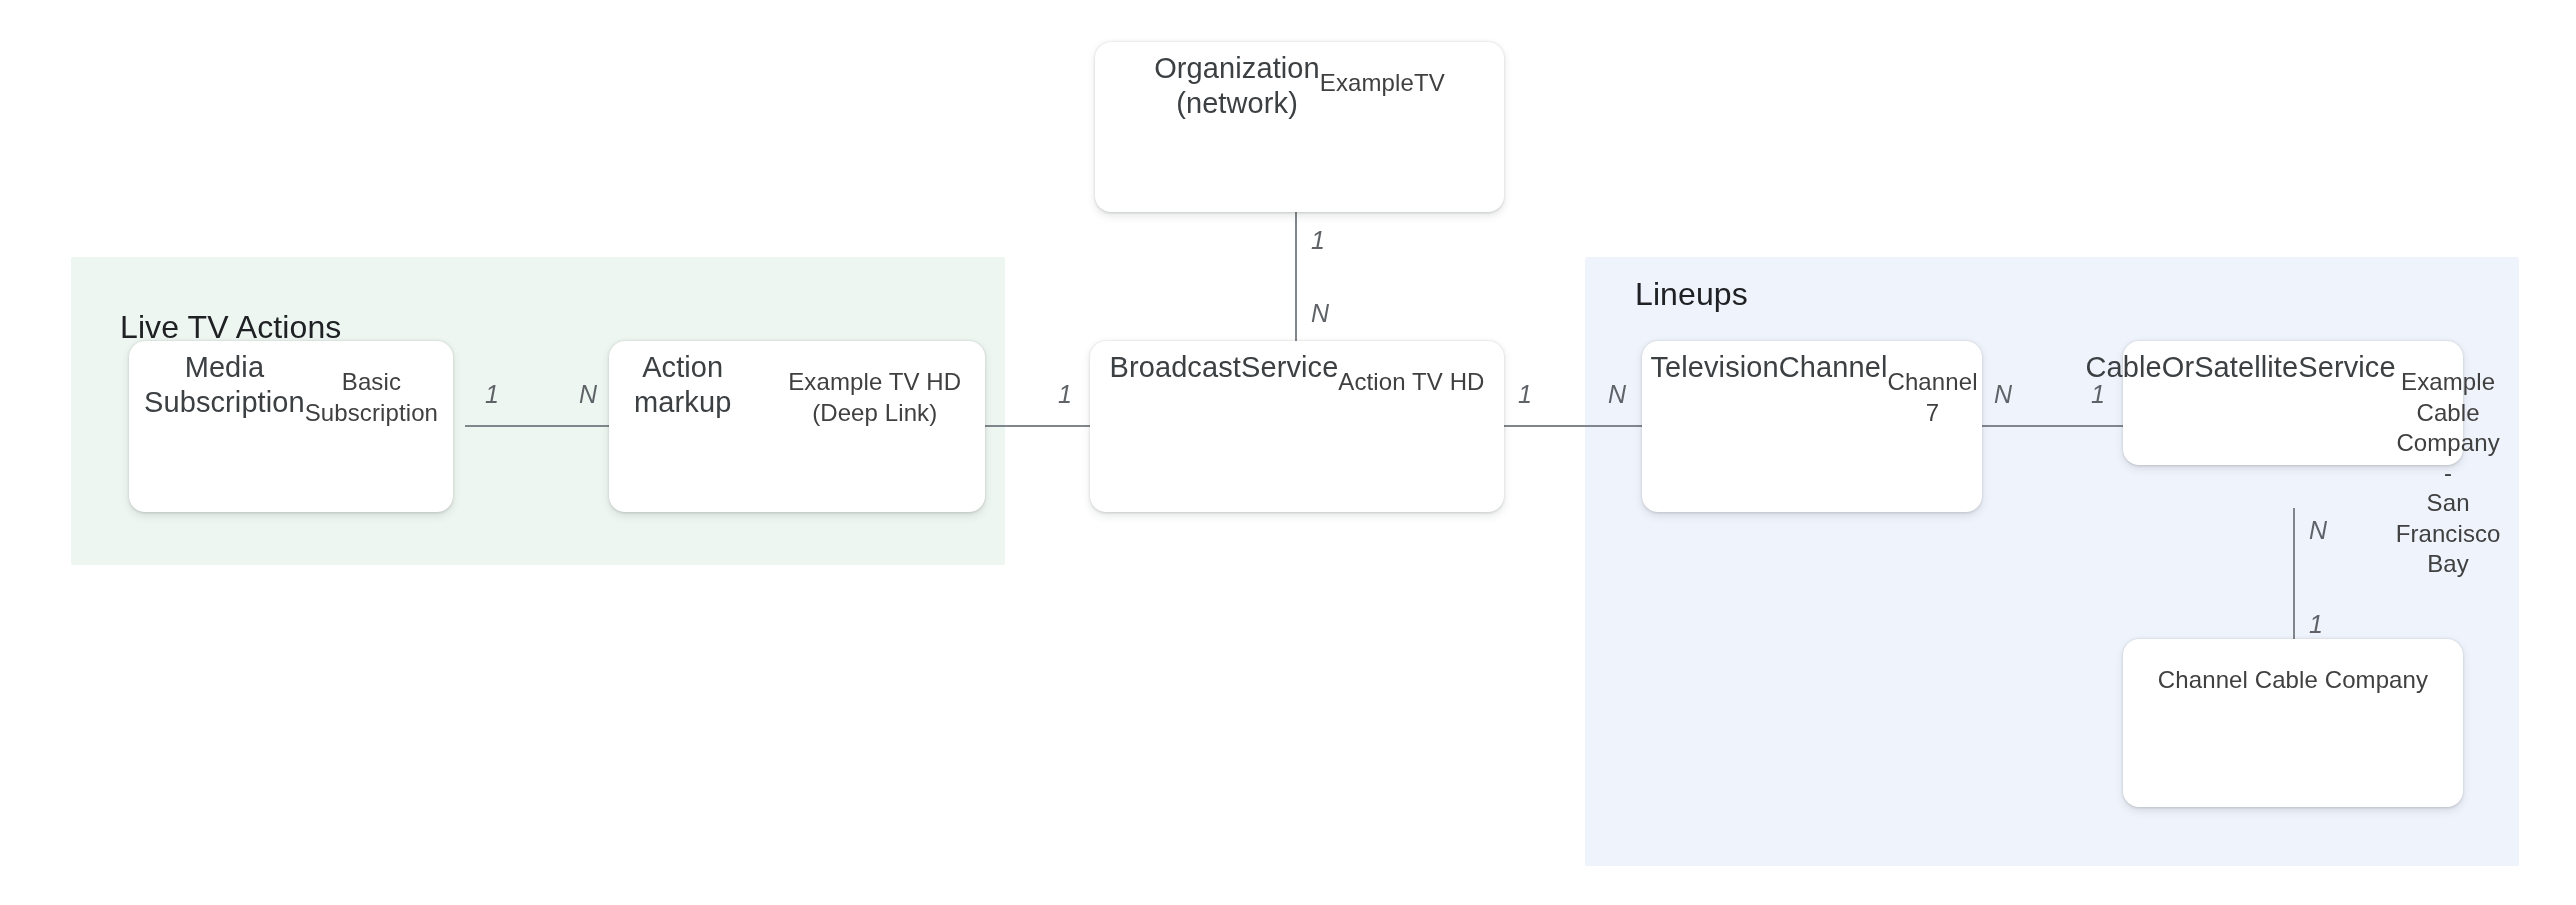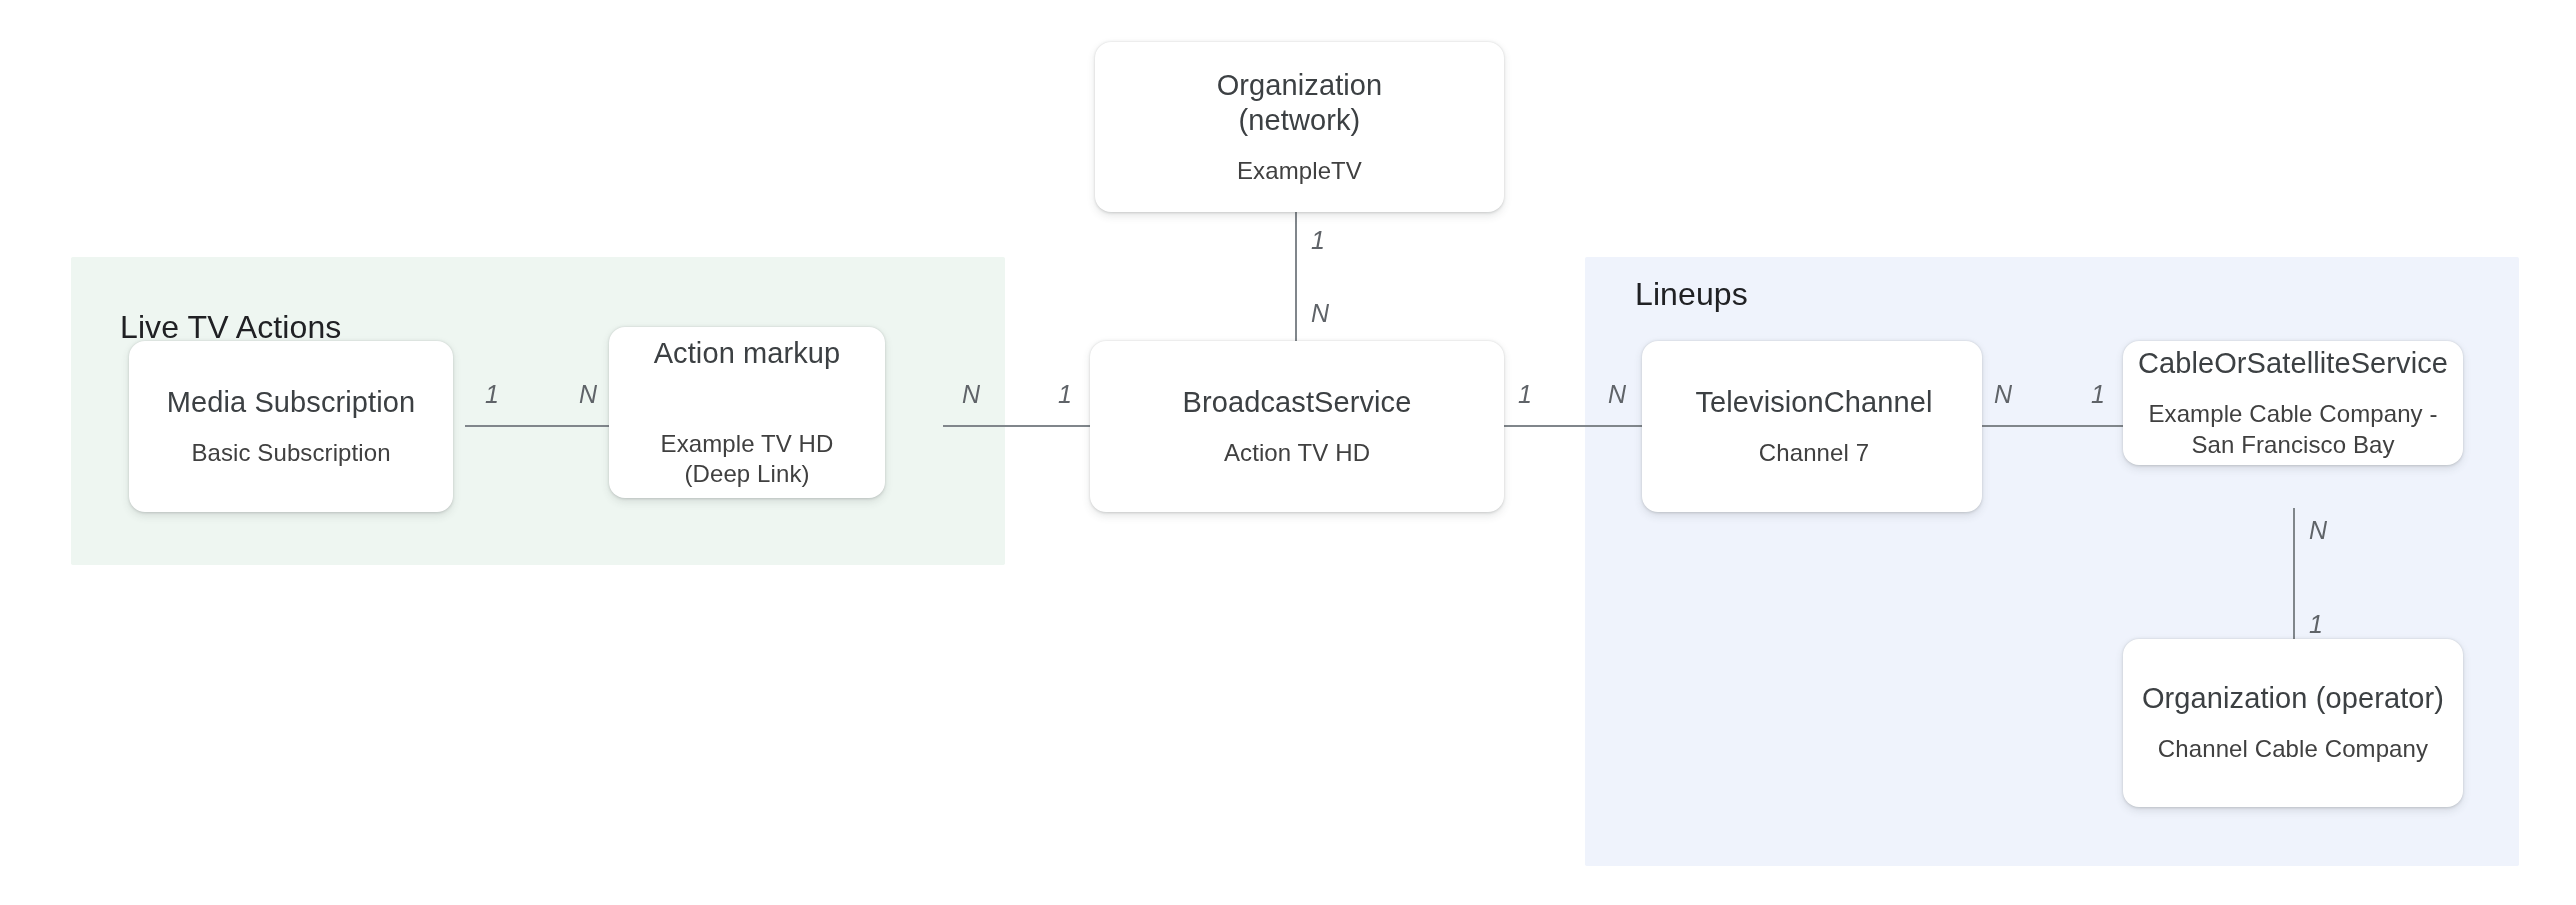--- a/index.html
+++ b/index.html
@@ -53,22 +53,22 @@
     line-height: 1;
   }
 
   
   .node {
     position: absolute;
     background: #ffffff;
     border-radius: 16px;
     box-shadow: 0 0.9px 2.7px rgba(60,64,67,0.20), 0 3.5px 8.8px rgba(60,64,67,0.12);
     display: flex;
-    flex-direction: column;
-    align-items: center;
+    flex-direction: row;
+    align-items: flex-start;
     justify-content: center;
     box-sizing: border-box;
     padding: 8.8px 16px;
     text-align: center;
   }
   .node-title {
     color: #3c4043;
     font-size: 29px;
     font-weight: 400;
     line-height: 1.22;
@@ -120,21 +120,21 @@
     <div class="node-title">Organization
 (network)</div>
     <div class="node-sub">ExampleTV</div>
   </div>
 
   <div class="node" style="left:129px;top:341px;width:324px;height:171px;">
     <div class="node-title">Media Subscription</div>
     <div class="node-sub">Basic Subscription</div>
   </div>
 
-  <div class="node" style="left:609px;top:327px;width:276px;height:171px;gap:40px;">
+  <div class="node" style="left:609px;top:341px;width:376px;height:171px;gap:40px;">
     <div class="node-title">Action markup</div>
     <div class="node-sub">Example TV HD (Deep Link)</div>
   </div>
 
   <div class="node" style="left:1090px;top:341px;width:414px;height:171px;">
     <div class="node-title">BroadcastService</div>
     <div class="node-sub">Action TV HD</div>
   </div>
 
   <div class="node" style="left:1642px;top:341px;width:340px;height:171px;padding-left:20px;">
@@ -142,18 +142,17 @@
     <div class="node-sub">Channel 7</div>
   </div>
 
   <div class="node" style="left:2123px;top:341px;width:340px;height:124px;">
     <div class="node-title">CableOrSatelliteService</div>
     <div class="node-sub">Example Cable Company -
 San Francisco Bay</div>
   </div>
 
   <div class="node" style="left:2123px;top:639px;width:340px;height:168px;">
-    <div class="node-title">Organization (operator)</div>
     <div class="node-sub">Channel Cable Company</div>
   </div>
 
 </div>
 
 
 </body></html>

